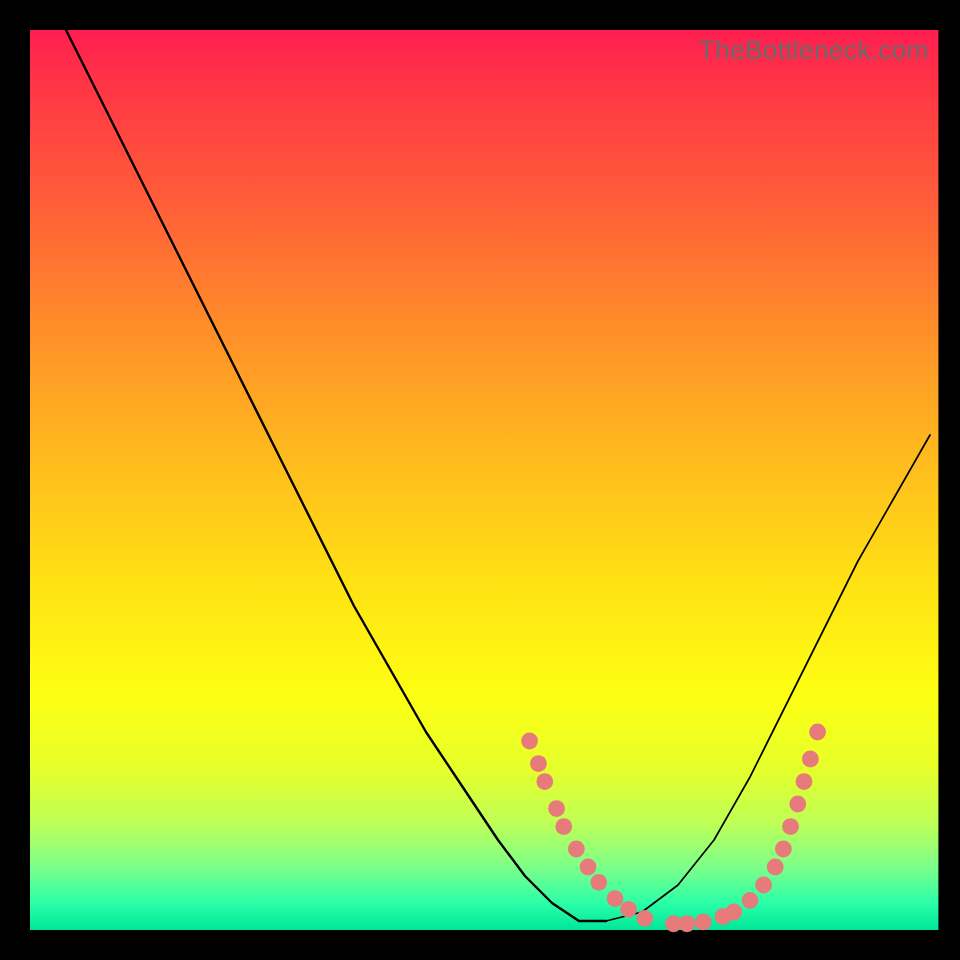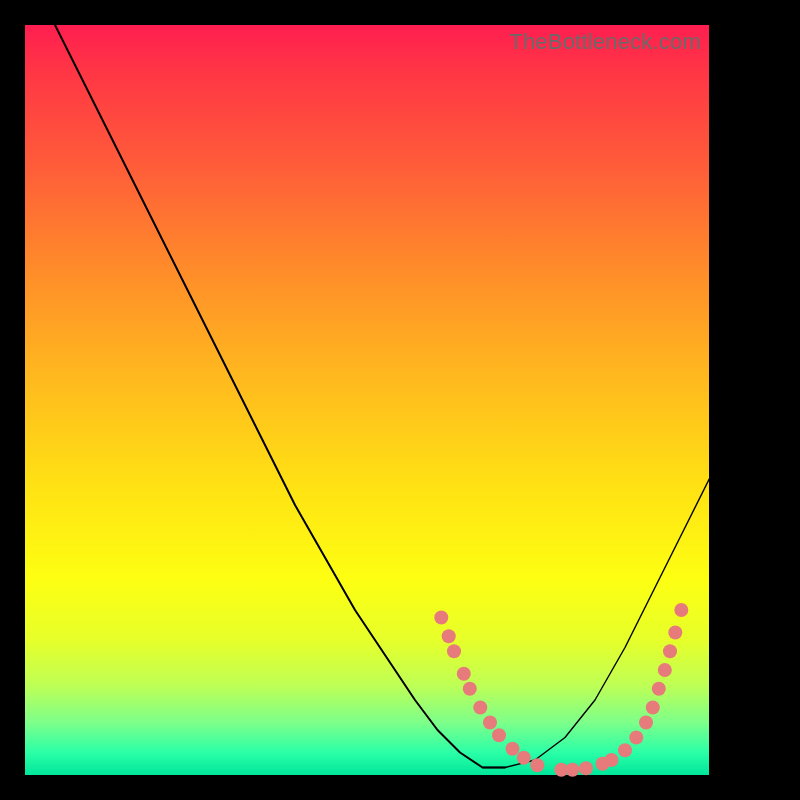--- a/index.html
+++ b/index.html
@@ -8,21 +8,21 @@
     width: 800px;
     height: 800px;
     background: #000;
     overflow: hidden;
     font-family: Arial, Helvetica, sans-serif;
   }
   .frame {
     position: absolute;
     left: 25px;
     top: 25px;
-    width: 684px;
+    width: 757px;
     height: 750px;
     background: linear-gradient(to bottom,
       #ff1e50 0%,
       #ff3545 6%,
       #ff5a3a 18%,
       #ff8a2a 32%,
       #ffb61f 46%,
       #ffe313 62%,
       #fdff12 74%,
       #e6ff2a 82%,

